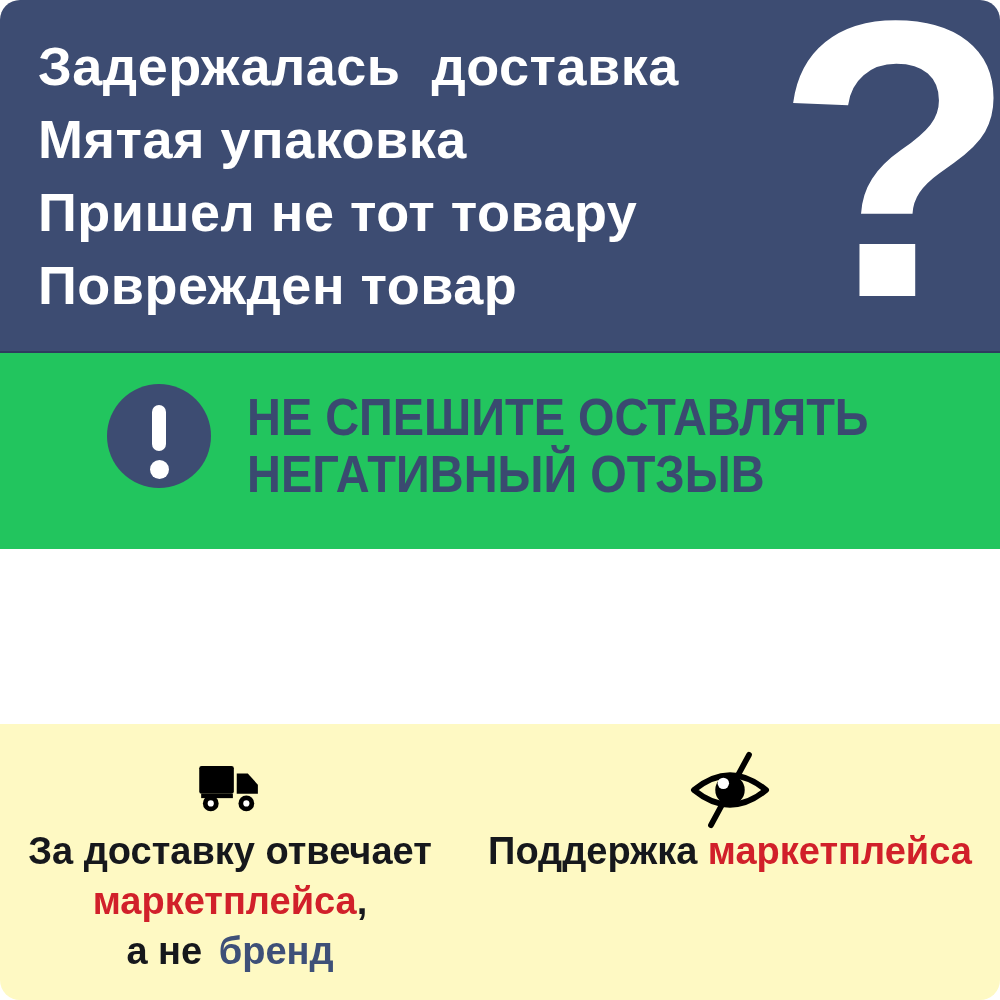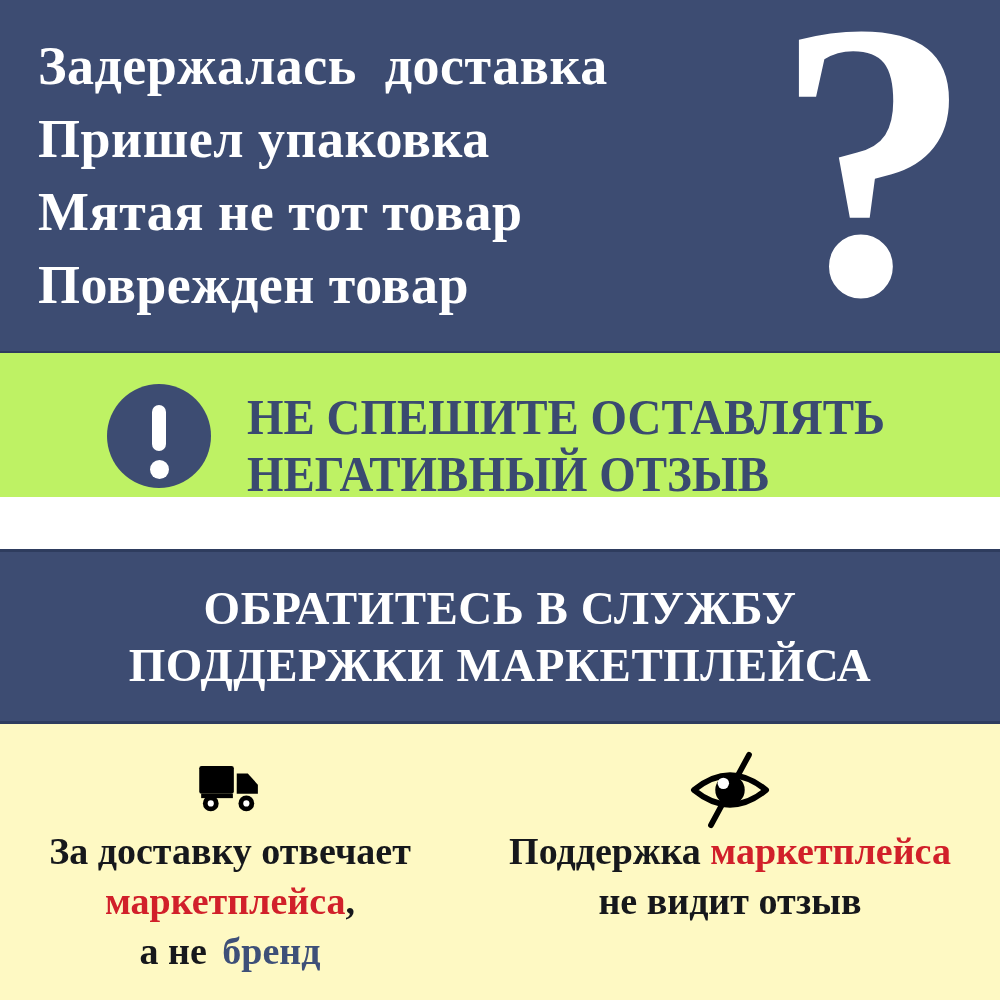--- a/index.html
+++ b/index.html
@@ -1,36 +1,37 @@
 <!DOCTYPE html>
 <html><head>
 <meta charset="utf-8">
 <style>
   html,body { margin:0; padding:0; background:#ffffff; }
   .poster {
     position:relative; width:1000px; height:1000px; overflow:hidden;
     background:#ffffff;
-    font-family:Liberation Serif, serif;
+    font-family:Liberation Sans, sans-serif;
+    border-radius:20px;
   }
   
   .band-top {
     position:absolute; left:0; top:0; width:1000px; height:353px;
     background:#3d4c72; border-bottom:2px solid #2e3c5e; box-sizing:border-box;
   }
   .problems { position:absolute; left:38px; top:30px; width:760px; }
   .problem-line {
     font-size:54px; font-weight:700; color:#ffffff; line-height:73px;
     white-space:pre-wrap; letter-spacing:0.5px;
   }
   .question {
     position:absolute; left:775px; top:-38px;
     font-size:395px; line-height:1; font-weight:700; color:#ffffff;
   }
   
-  .notice { position:absolute; left:0; top:353px; width:1000px; height:144px; background:#bef264; }
+  .notice { position:absolute; left:0; top:353px; width:1000px; height:196px; background:#22c55e; }
   .alert-icon {
     position:absolute; left:107px; top:31px; width:104px; height:104px;
     border-radius:50%; background:#3d4c72;
     display:flex; flex-direction:column; align-items:center;
   }
   .alert-bar { width:14px; height:46px; background:#ffffff; border-radius:7px; margin-top:21px; }
   .alert-dot { width:19px; height:19px; background:#ffffff; border-radius:50%; margin-top:9px; }
   .notice-text {
     position:absolute; left:247px; top:36px;
     font-size:51px; font-weight:700; color:#3a4a70; line-height:57px;
@@ -64,42 +65,38 @@
   .blue { color:#3e5078;margin-left:6px; }
 </style>
 </head>
 <body>
 
 <div class="poster">
 
   <section class="band-top">
     <div class="problems">
       <div class="problem-line">Задержалась  доставка</div>
-      <div class="problem-line">Пришел упаковка</div>
-      <div class="problem-line">Мятая не тот товар</div>
+      <div class="problem-line">Мятая упаковка</div>
+      <div class="problem-line">Пришел не тот товару</div>
       <div class="problem-line">Поврежден товар</div>
     </div>
     <div class="question">?</div>
   </section>
 
   <section class="notice">
     <div class="alert-icon">
       <div class="alert-bar"></div>
       <div class="alert-dot"></div>
     </div>
     <div class="notice-text">
       <div>НЕ СПЕШИТЕ ОСТАВЛЯТЬ</div>
       <div>НЕГАТИВНЫЙ ОТЗЫВ</div>
     </div>
   </section>
 
-  <section class="band-cta">
-    <div class="cta-line">ОБРАТИТЕСЬ В СЛУЖБУ</div>
-    <div class="cta-line">ПОДДЕРЖКИ МАРКЕТПЛЕЙСА</div>
-  </section>
 
   <section class="footer">
 
     <div class="footcol">
       <svg class="icon truck" width="64" height="50" viewBox="0 0 66 52" aria-hidden="true">
         <rect x="1" y="2" width="36" height="29" rx="2.5" fill="#000"></rect>
         <path d="M40 10 h11.5 l10.5 11.5 v9.5 h-22 z" fill="#000"></path>
         <rect x="3" y="31" width="33" height="4.5" fill="#000"></rect>
         <circle cx="13" cy="41" r="8.2" fill="#000"></circle>
         <circle cx="13" cy="41" r="3.2" fill="#fff"></circle>
@@ -115,18 +112,17 @@
 
     <div class="footcol">
       <svg class="icon eye" width="86" height="78" viewBox="0 0 90 82" aria-hidden="true">
         <path d="M7 41 Q45 10 83 41 Q45 72 7 41 Z" fill="none" stroke="#000" stroke-width="6" stroke-linejoin="round"></path>
         <circle cx="45" cy="41" r="15.5" fill="#000"></circle>
         <circle cx="38" cy="34" r="6" fill="#fff"></circle>
         <line x1="25" y1="78" x2="65" y2="4" stroke="#000" stroke-width="6" stroke-linecap="round"></line>
       </svg>
       <div class="foot-text">
         <div><span>Поддержка </span><span class="red">маркетплейса</span></div>
-        <div>не видит отзыв</div>
       </div>
     </div>
 
   </section>
 </div>
 
 </body></html>

